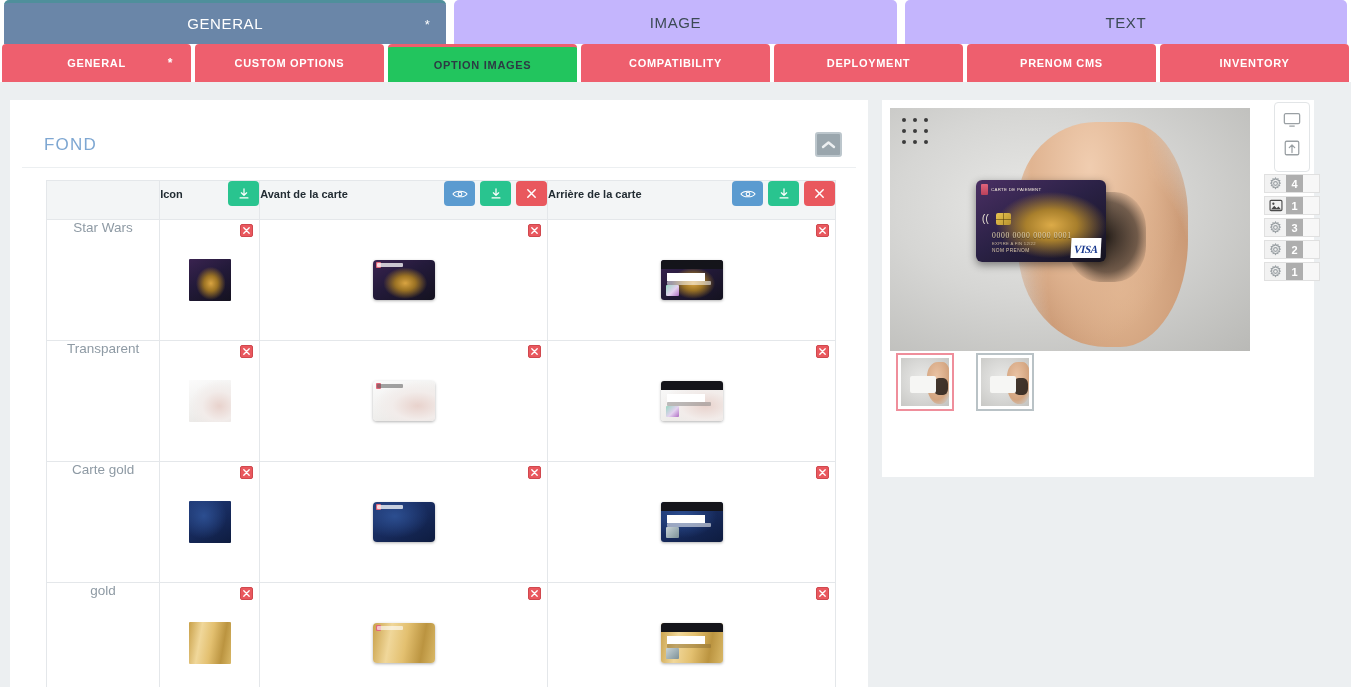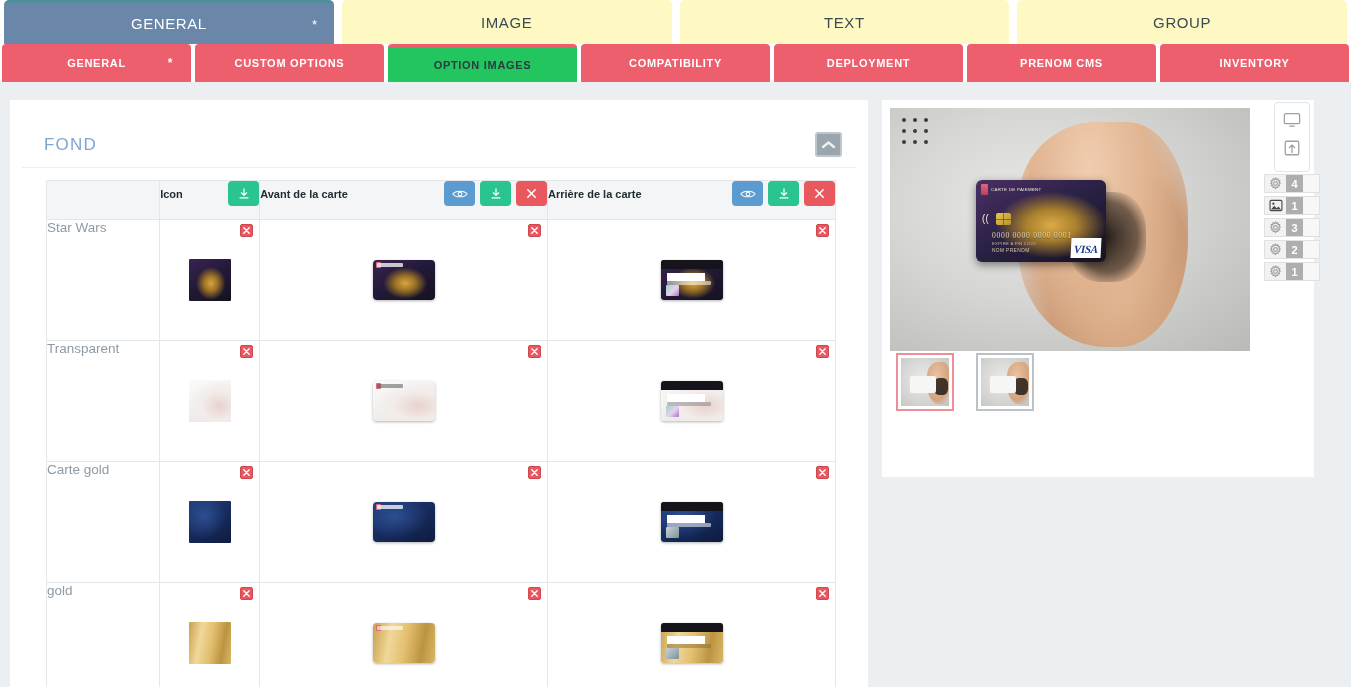--- a/index.html
+++ b/index.html
@@ -16,21 +16,21 @@
   .tabbar-main {
     display: flex;
     height: 44px;
     width: 1351px;
     background: #ffffff;
   }
   .main-tab {
     flex: 1 1 0;
     margin: 0 4px;
     border-radius: 5px 5px 0 0;
-    background: #fef9c3;
+    background: #c4b5fd;
     color: #3c4a55;
     font-size: 15px;
     letter-spacing: 0.6px;
     display: flex;
     align-items: center;
     justify-content: center;
     position: relative;
     cursor: pointer;
     user-select: none;
   }
@@ -164,21 +164,21 @@
     cursor: pointer;
     border: none;
   }
   .act-blue  { background: #5b9bd0; }
   .act-green { background: #29c48f; }
   .act-red   { background: #e9585e; }
   .act-btn svg { display:block; }
 
   .row-label-cell {
     width: 112px;
-    text-align: left;
+    text-align: center;
     vertical-align: middle;
     color: #8e9aa4;
     font-size: 13.5px;
   }
   .cell-icon { width: 99px; }
   .cell-img  { width: 285px; }
   .media-cell {
     position: relative;
     height: 121px;
   }
@@ -496,23 +496,20 @@
 <div class="tabbar-main">
   <div class="main-tab active">
     <span>GENERAL</span>
     <span class="star">*</span>
   </div>
   <div class="main-tab">
     <span>IMAGE</span>
   </div>
   <div class="main-tab">
     <span>TEXT</span>
-  </div>
-  <div class="main-tab">
-    <span>GROUP</span>
   </div>
 </div>
 
 <div class="tabbar-sub">
   <div class="sub-tab">
     <span>GENERAL</span>
     <span class="star">*</span>
   </div>
   <div class="sub-tab">
     <span>CUSTOM OPTIONS</span>

